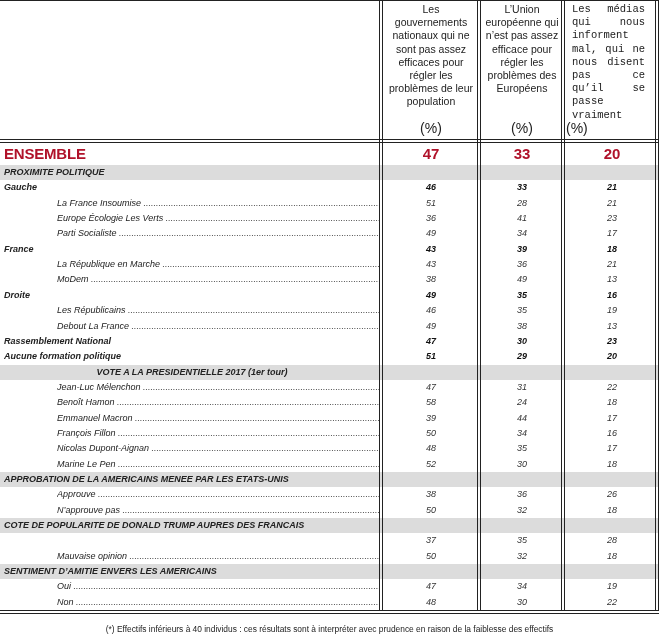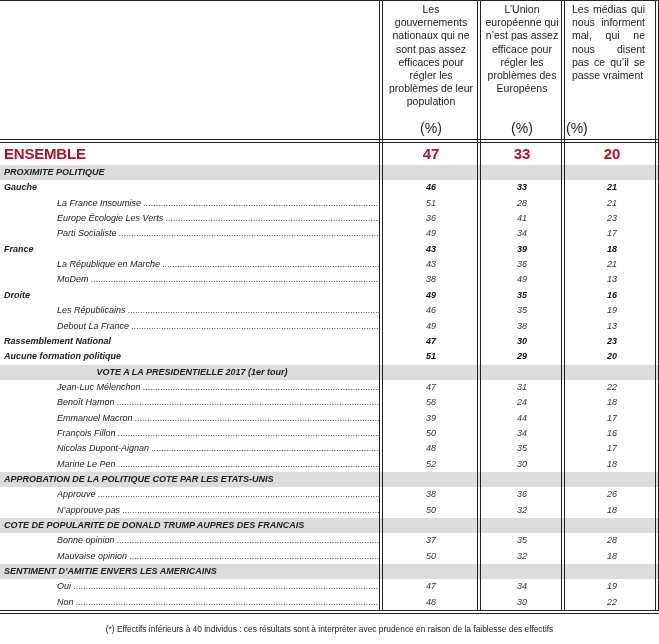--- a/index.html
+++ b/index.html
@@ -9,21 +9,21 @@
   .table { position: absolute; left: 0; top: 0; width: 659px; }
 
   
   .hdr { position: absolute; top: 0; left: 0; width: 659px; height: 172px; border-top: 1.5px solid #222; }
   .hdr-col { position: absolute; top: 0; height: 140px; font-size: 10.5px; line-height: 13.2px; color: #222; }
   .hdr-col .txt { padding: 2px 3px 0 3px; }
   .hdr-col .pct { position: absolute; bottom: 6px; left: 0; right: 0; text-align: center; font-size: 14px; }
   .c1 { left: 384px; width: 94px; text-align: center; }
   .c2 { left: 482px; width: 80px; text-align: center; }
   .c3 { left: 566px; width: 92px; text-align: justify; text-align-last: left; }
-  .c3 .txt { padding-left: 6px; padding-right: 13px; }
+  .c3 .txt { padding-left: 6px; padding-right: 13px; font-family: Liberation Mono, monospace; }
 
   
   .vline { position: absolute; top: 0; width: 4px; height: 611px; border-left: 1.5px solid #222; border-right: 1.5px solid #222; }
 
   .hline-double { position: absolute; left: 0; width: 659px; height: 4px; border-top: 1.5px solid #222; border-bottom: 1.5px solid #222; }
 
   
   .row { position: absolute; left: 0; width: 659px; height: 15.35px; font-size: 9px; line-height: 15.35px; font-style: italic; }
   .row.section { background: #dcdcdc; font-weight: bold; }
   .row .lbl { position: absolute; left: 4px; width: 376px; white-space: nowrap; overflow: hidden; }
@@ -181,39 +181,38 @@
         <span class="v v2">35</span>
         <span class="v v3">17</span>
       </div>
       <div class="row sub" style="top: 456.65px;">
         <span class="lbl">Marine Le Pen</span>
         <span class="v v1">52</span>
         <span class="v v2">30</span>
         <span class="v v3">18</span>
       </div>
       <div class="row section" style="top: 472px;">
-        <span class="lbl">APPROBATION DE LA POLITIQUE COTE PAR LES ETATS-UNIS</span>
+        <span class="lbl">APPROBATION DE LA AMERICAINS MENEE PAR LES ETATS-UNIS</span>
       </div>
       <div class="row sub" style="top: 487.35px;">
         <span class="lbl">Approuve</span>
         <span class="v v1">38</span>
         <span class="v v2">36</span>
         <span class="v v3">26</span>
       </div>
       <div class="row sub" style="top: 502.7px;">
         <span class="lbl">N’approuve pas</span>
         <span class="v v1">50</span>
         <span class="v v2">32</span>
         <span class="v v3">18</span>
       </div>
       <div class="row section" style="top: 518.05px; padding-left: 11px;">
         <span class="lbl">COTE DE POPULARITE DE DONALD TRUMP AUPRES DES FRANCAIS</span>
       </div>
       <div class="row sub" style="top: 533.4px;">
-        <span class="lbl">Bonne opinion</span>
         <span class="v v1">37</span>
         <span class="v v2">35</span>
         <span class="v v3">28</span>
       </div>
       <div class="row sub" style="top: 548.75px;">
         <span class="lbl">Mauvaise opinion</span>
         <span class="v v1">50</span>
         <span class="v v2">32</span>
         <span class="v v3">18</span>
       </div>

